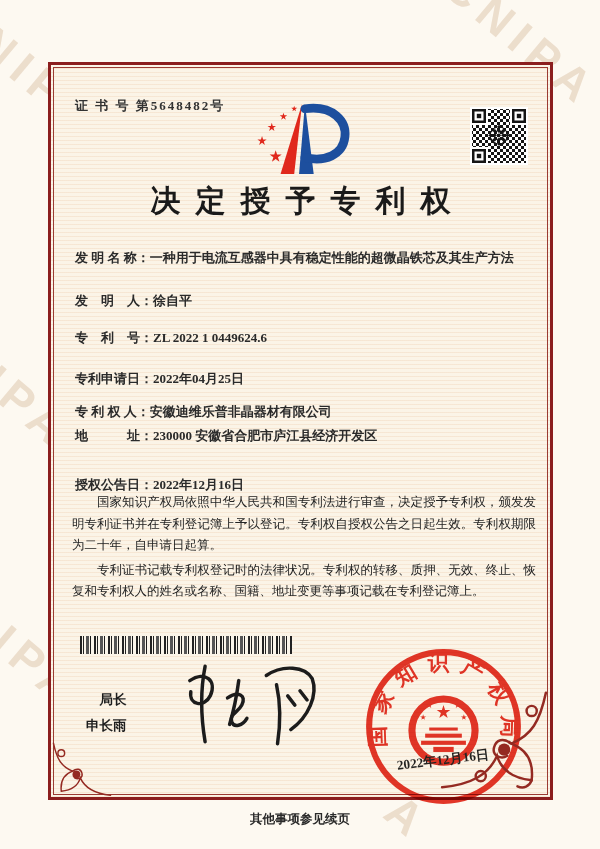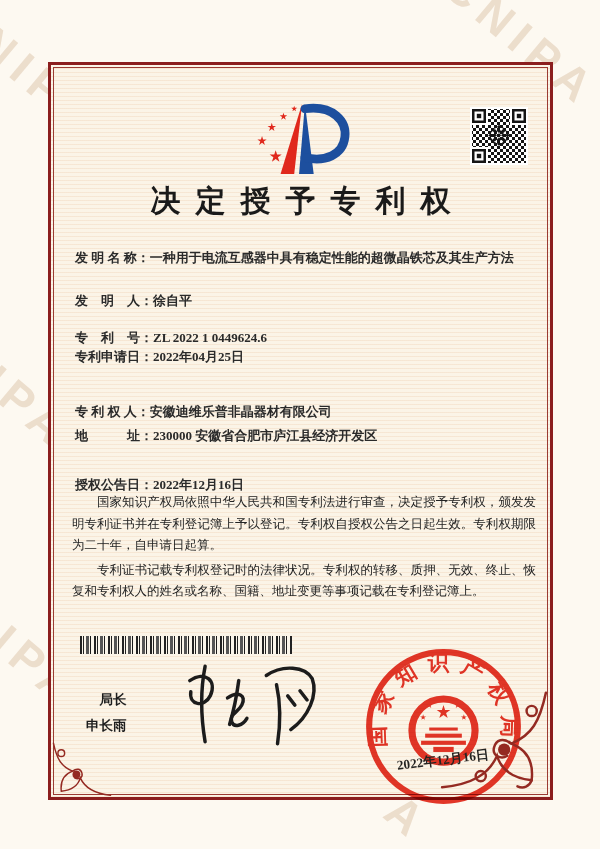--- a/index.html
+++ b/index.html
@@ -32,21 +32,21 @@
   .abs{position:absolute;z-index:2;}
   .cert-no{left:75px;top:97px;font-size:13px;letter-spacing:2px;color:#333;font-weight:600;}
   .logo{left:240px;top:100px;width:124px;height:78px;}
   .qr{left:470px;top:107px;width:58px;height:58px;}
   .title{
     left:48px;top:181px;width:505px;text-align:center;
     font-size:30px;font-weight:600;letter-spacing:15px;text-indent:15px;color:#1a1a1a;
   }
   .frow{left:75px;width:462px;font-size:13px;font-weight:600;color:#2a2a2a;line-height:1.45;}
   .frow .lab{white-space:nowrap;}
-  .r0{top:249px;} .r1{top:292px;} .r2{top:329px;} .r3{top:348px;} .r4{top:403px;} .r5{top:427px;} .r6{top:476px;}
+  .r0{top:249px;} .r1{top:292px;} .r2{top:329px;} .r3{top:370px;} .r4{top:403px;} .r5{top:427px;} .r6{top:476px;}
   .half2{position:absolute;left:305px;top:0;}
   .paras{left:72px;top:492px;width:464px;}
   .paras p{
     margin:0 0 3px 0;font-size:12.5px;line-height:1.72;text-indent:2em;
     text-align:justify;color:#232323;font-weight:500;
   }
   .barcode{
     left:80px;top:636px;width:212px;height:18px;
     background:repeating-linear-gradient(90deg,
       #222 0 2px,#faf5ea 2px 3px,#222 3px 4px,#faf5ea 4px 6px,
@@ -68,20 +68,21 @@
 
   <span class="wm" style="left:-30px;top:-12px;">CNIPA</span>
   <span class="wm" style="left:468px;top:-42px;">CNIPA</span>
   <span class="wm" style="left:-58px;top:300px;">CNIPA</span>
   <span class="wm" style="left:352px;top:262px;">CNIPA</span>
   <span class="wm" style="left:-48px;top:560px;">CNIPA</span>
   <span class="wm" style="left:300px;top:692px;">CNIPA</span>
 
   <div class="frame"></div>
 
+  <div class="abs cert-no">证 书 号 第5648482号</div>
 
   <svg class="abs logo" viewBox="0 0 120 80" aria-hidden="true">
     <defs>
       <path id="st" d="M0,-1 L0.225,-0.309 L0.951,-0.309 L0.363,0.118 L0.588,0.809 L0,0.382 L-0.588,0.809 L-0.363,0.118 L-0.951,-0.309 L-0.225,-0.309 Z"></path>
     </defs>
     <g fill="#e0281c">
       <use href="#st" transform="translate(52,9) scale(3.2)"></use>
       <use href="#st" transform="translate(41,17) scale(4)"></use>
       <use href="#st" transform="translate(29,28) scale(4.6)"></use>
       <use href="#st" transform="translate(19,42) scale(5)"></use>
@@ -205,14 +206,15 @@
   </svg>
   <svg class="abs fl-bl" viewBox="0 0 110 100" aria-hidden="true">
     <g stroke="#942a22" fill="none" stroke-width="2.6" stroke-linecap="round">
       <path d="M106,2 C100,30 92,44 72,52 C88,58 94,70 92,88 C74,86 62,78 58,64 C50,82 34,92 4,95"></path>
       <path d="M72,52 C64,46 57,48 55,56 C53,64 62,68 68,64"></path>
       <circle cx="92" cy="20" r="6"></circle>
     </g>
     <circle cx="65" cy="58" r="7" fill="#942a22"></circle>
   </svg>
 
+  <div class="abs note">其他事项参见续页</div>
 
 </div>
 
 </body></html>

